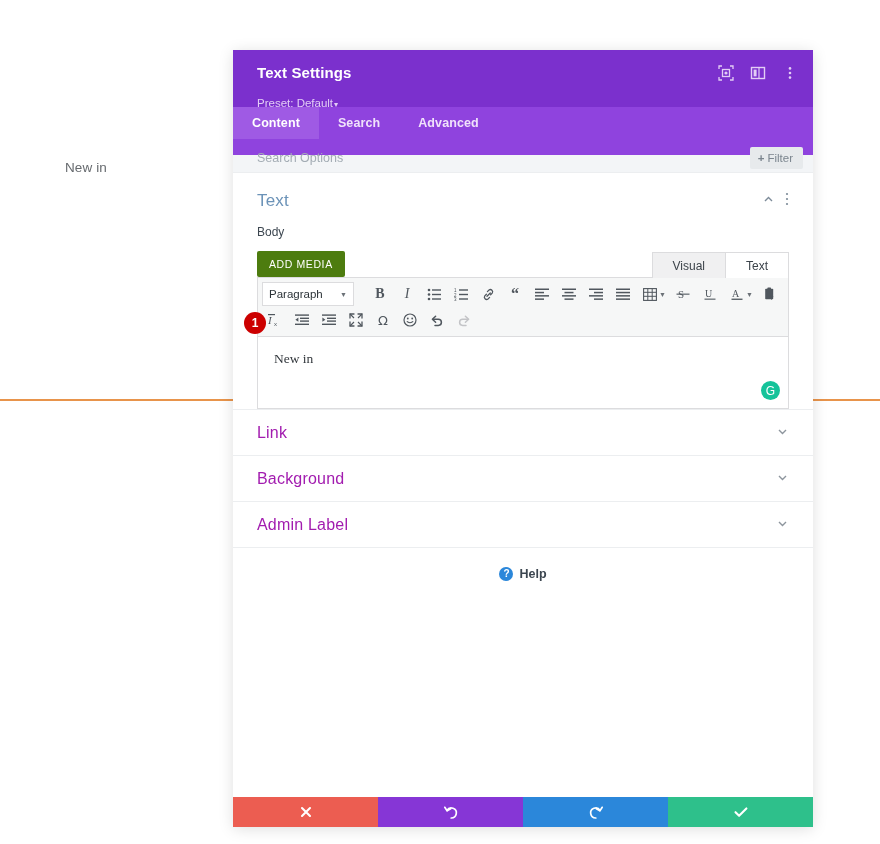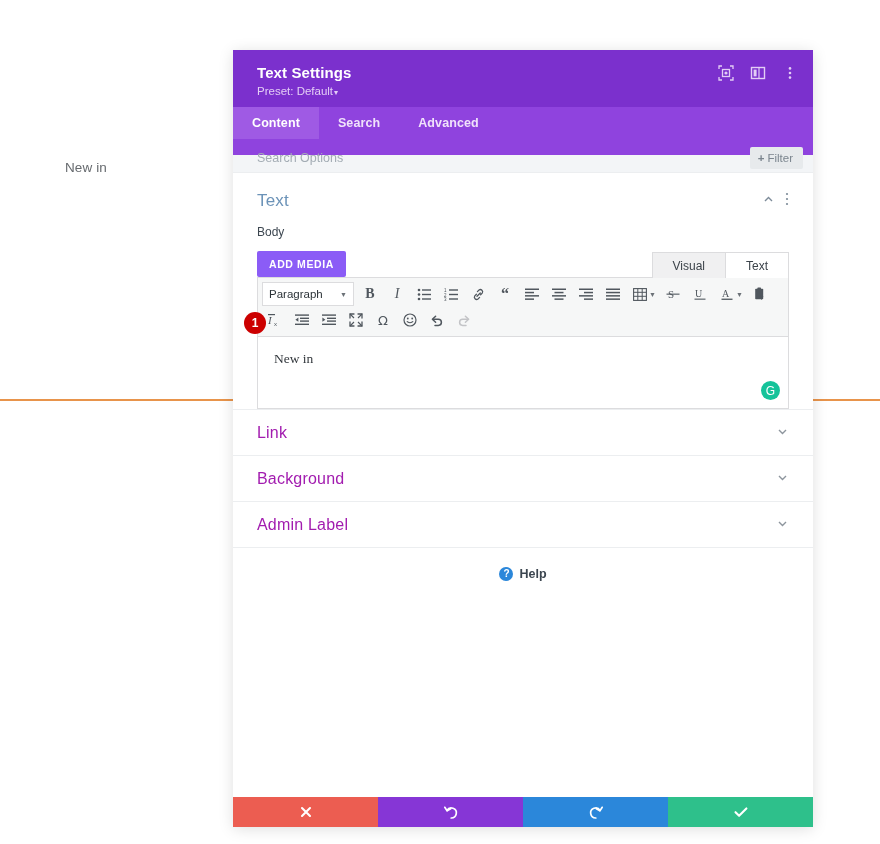--- a/index.html
+++ b/index.html
@@ -52,21 +52,21 @@
   .modal-title {
     color: #ffffff;
     font-size: 15px;
     font-weight: bold;
     letter-spacing: .1px;
     line-height: 17px;
   }
   .modal-preset {
     color: #e3cdf5;
     font-size: 11.5px;
-    margin-top: 4px;
+    margin-top: 16px;
     line-height: 13px;
     cursor: pointer;
   }
   .preset-caret { font-size: 8px; margin-left: 1px; }
   .header-icons {
     position: absolute;
     right: 14px; top: 14px;
     display: flex; align-items: center; gap: 14px;
   }
   .hicon {
@@ -153,24 +153,24 @@
   
   .wp-editor { position: relative; }
   .editor-topbar {
     display: flex;
     align-items: flex-end;
     justify-content: space-between;
     position: relative;
     height: 30px;
   }
   .add-media {
-    background: #8b5cf6;
+    background: #4d7c0f;
     color: #ffffff;
     font-size: 10.5px;
-    font-weight: bold;
+    font-weight: normal;
     letter-spacing: .6px;
     padding: 7px 12px;
     border-radius: 2px;
     cursor: pointer;
     line-height: 12px;
   }
   .editor-tabs { display: flex; gap: 0; align-self: flex-end; }
   .ed-tab {
     font-size: 12px;
     color: #3c434a;
@@ -207,21 +207,21 @@
   .tb-btn svg { display: block; }
   .tb-btn.disabled { color: #c3c4c7; }
   .tb-select {
     width: 92px; height: 24px;
     background: #ffffff;
     border: 1px solid #dcdcde;
     font-size: 11.5px;
     color: #2c3338;
     display: flex; align-items: center;
     padding: 0 6px;
-    margin-right: 2px;
+    margin-right: 12px;
     cursor: pointer;
     position: relative;
   }
   .tb-select .lbl { flex: 1; }
   .tb-caret { font-size: 7px; color: #6b7177; }
   .tb-split-caret { font-size: 7px; color: #6b7177; margin-left: -5px; margin-right: 3px; }
 
   .editor-area {
     border: 1px solid #dcdcde;
     border-top: none;

